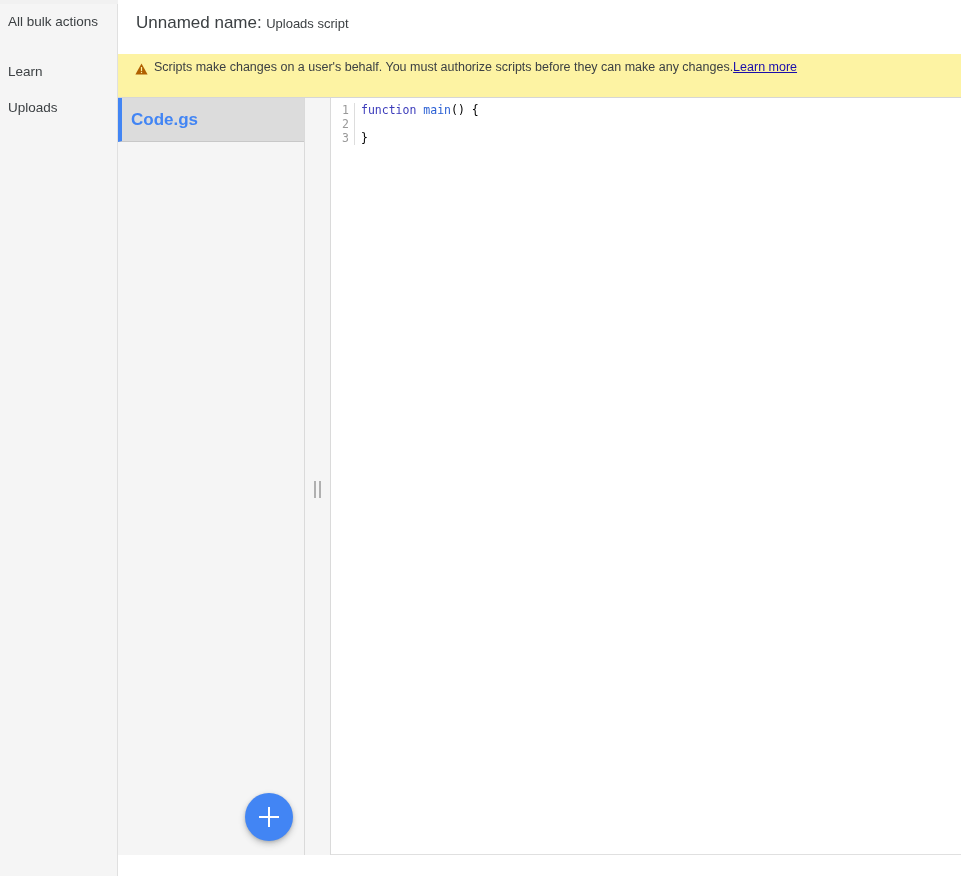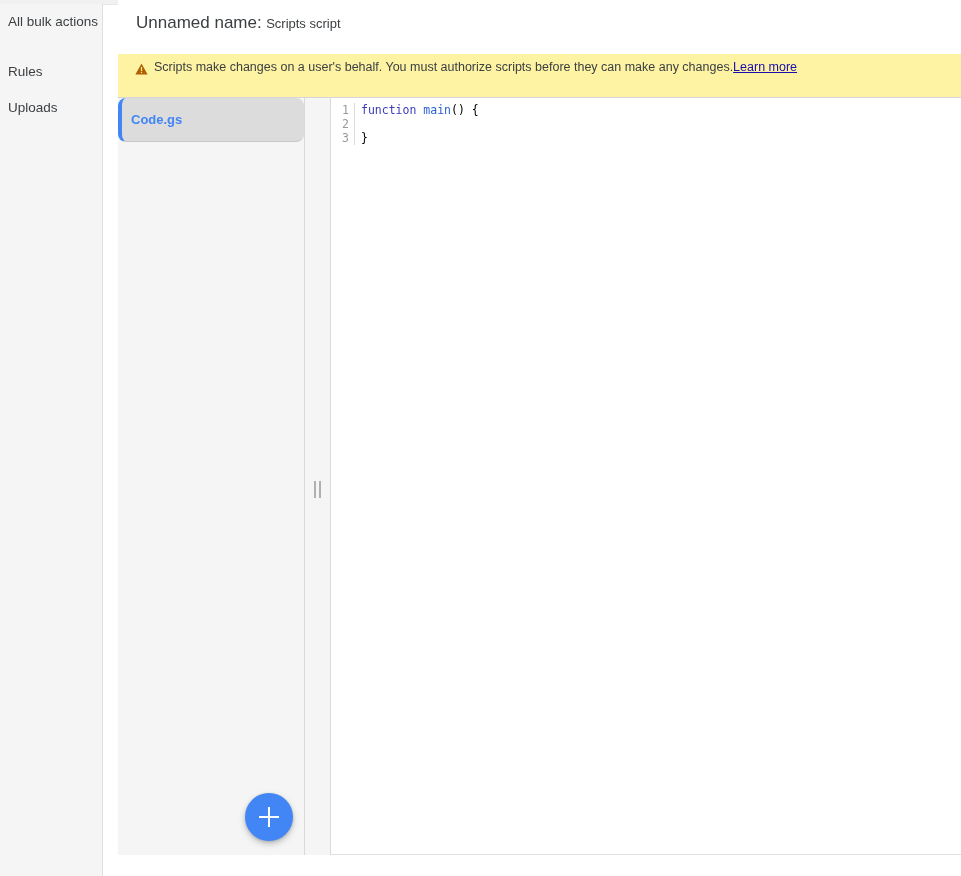--- a/index.html
+++ b/index.html
@@ -28,21 +28,21 @@
     position: absolute;
     left: 118px; top: 0;
     width: 843px; height: 4px;
     background: #ffffff;
   }
 
   
   .sidebar {
     position: absolute;
     left: 0; top: 4px;
-    width: 103px;
+    width: 118px;
     height: 872px;
     background: #f5f5f5;
     border-right: 1px solid #e0e0e0;
     box-sizing: border-box;
   }
   .side-item {
     height: 36px;
     line-height: 36px;
     padding-left: 8px;
     font-size: 13.5px;
@@ -126,25 +126,24 @@
   .file-item {
     position: relative;
     margin: 0;
     height: 44px;
     line-height: 44px;
     background: #dcdcdc;
     border-left: 4px solid #4285f4;
     border-bottom: 1px solid #c8c8c8;
     box-sizing: border-box;
     padding-left: 9px;
-    font-size: 13px;
+    font-size: 17px;
     font-weight: bold;
     color: #4285f4;
     cursor: pointer;
-    border-radius: 8px;
   }
 
   
   .fab {
     position: absolute;
     left: 127px;
     top: 695px;
     width: 48px; height: 48px;
     border-radius: 50%;
     background: #4285f4;
@@ -246,31 +245,31 @@
 <div id="app">
 
   <div class="top-strip"></div>
   <div class="top-strip-right"></div>
 
   <nav class="sidebar">
     <div class="side-item">
       <span>All bulk actions</span>
     </div>
     <div class="side-item spaced">
-      <span>Rules</span>
+      <span>Learn</span>
     </div>
     <div class="side-item">
       <span>Uploads</span>
     </div>
   </nav>
 
   <header class="header">
     <div class="script-name-row">
       <span class="script-name-label">Unnamed name:</span>
-      <span class="script-name-value">Scripts script</span>
+      <span class="script-name-value">Uploads script</span>
     </div>
   </header>
 
   <div class="banner">
     <div class="banner-inner">
       <span class="warn-icon">
         <svg width="13" height="12" viewBox="0 0 13 12" xmlns="http://www.w3.org/2000/svg">
           <path d="M6.5 0.6 L12.6 11.4 L0.4 11.4 Z" fill="#b06000"></path>
           <rect x="5.9" y="4.0" width="1.2" height="4.0" fill="#fdf3a3"></rect>
           <rect x="5.9" y="8.8" width="1.2" height="1.3" fill="#fdf3a3"></rect>

